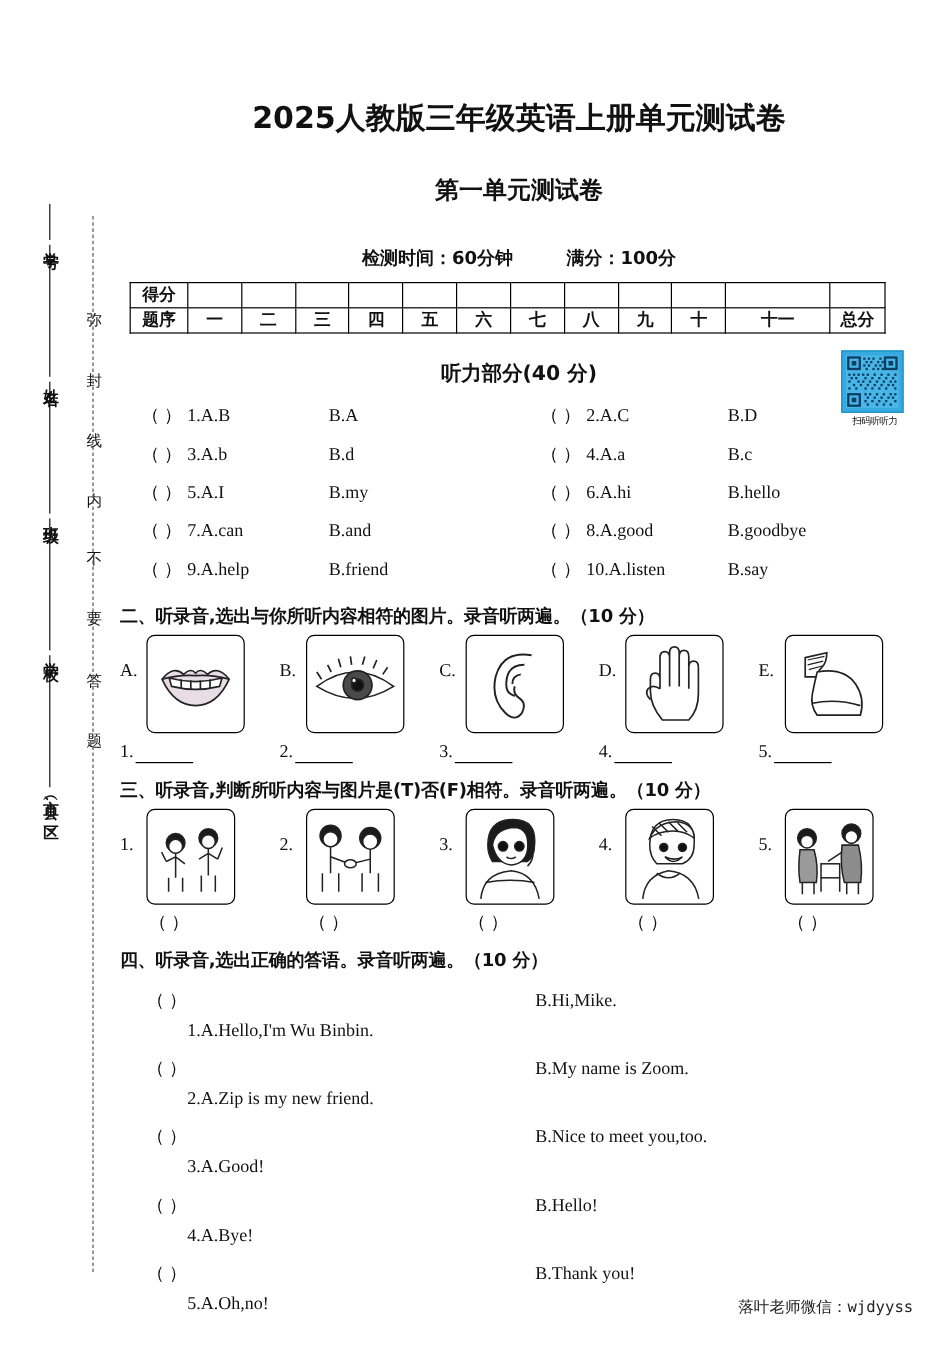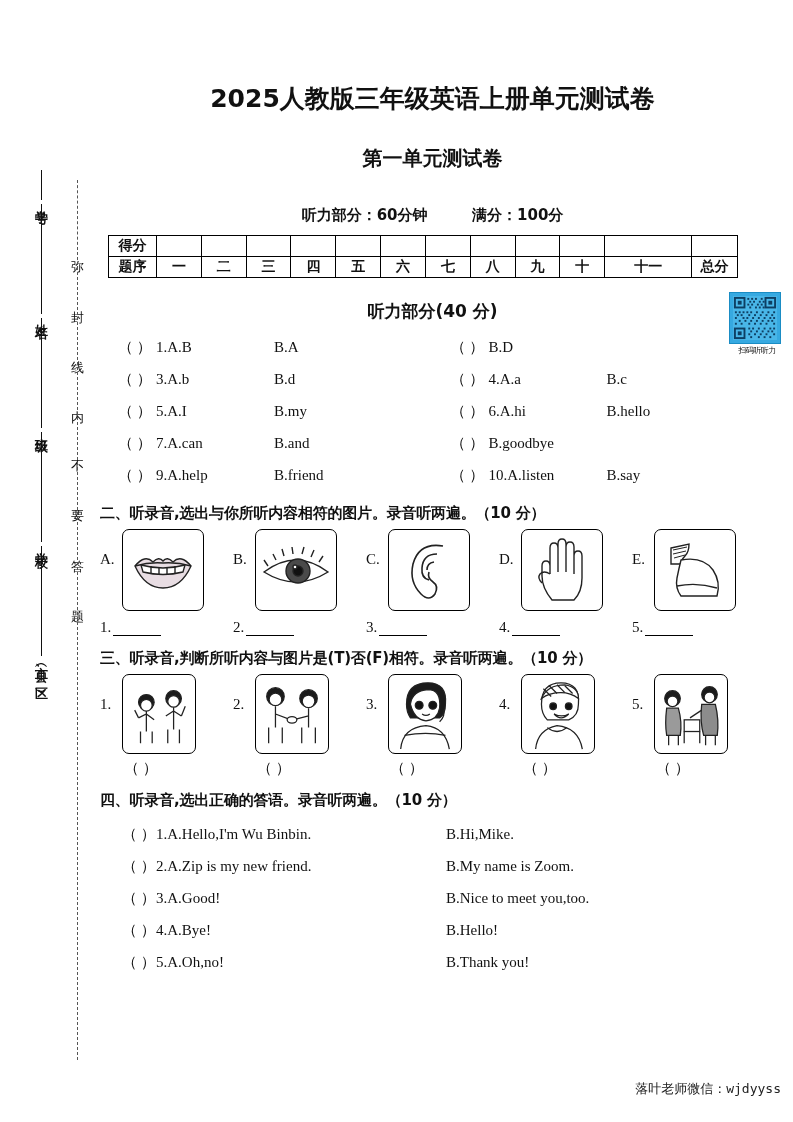--- a/index.html
+++ b/index.html
@@ -75,21 +75,21 @@
     font-family:"DejaVu Sans","Liberation Sans",sans-serif;
   }
   .qhead {
     font-size:15px; font-weight:700; margin-top:13px;
     font-family:"DejaVu Sans","Liberation Sans",sans-serif;
     letter-spacing:-0.2px;
   }
 
   
   .qr-wrap {
-    position:absolute; right:8px; top:292px; width:56px; text-align:center;
+    position:absolute; right:36px; top:292px; width:56px; text-align:center;
   }
   .qr-box {
     width:52px; height:52px; background:#36a9e1; position:relative;
     border:1px solid #1a8cc4;
   }
   .qr-canvas { position:absolute; inset:3px; }
   .qr-cap {
     font-size:8px; font-family:"DejaVu Sans","Liberation Sans",sans-serif;
     margin-top:1px; color:#111; white-space:nowrap; letter-spacing:-0.5px;
   }
@@ -97,21 +97,21 @@
   
   .choice-grid { margin-top:8px; }
   .choice-row { display:flex; font-size:15px; line-height:32px; }
   .choice-col { display:flex; width:50%; }
   .paren { width:56px; padding-left:18px; }
   .opta  { width:118px; }
   .optb  { }
 
   .q4row { display:flex; font-size:15px; line-height:32px; }
   .q4paren { width:56px; padding-left:22px; }
-  .q4a { width:290px; }
+  .q4a { width:290px;margin-top:25px; }
   .q4b { }
 
   
   .picrow { display:flex; margin-top:6px; gap:0; }
   .piccell { display:flex; align-items:flex-start; width:20%; }
   .piclabel { font-size:15px; padding-top:22px; width:22px; }
   .picbox {
     width:82px; height:82px; border:1.5px solid #000; border-radius:7px;
     background:#fff; position:relative; overflow:hidden;
   }
@@ -121,21 +121,21 @@
   .blankrow { display:flex; margin-top:8px; }
   .blankcell { width:20%; font-size:15px; display:flex; align-items:flex-end; }
   .blankcell .num { padding-right:2px; }
   .blankcell .line { display:inline-block; width:48px; border-bottom:1px solid #000; height:13px; }
 
   .parenrow { display:flex; margin-top:5px; }
   .parencell { width:20%; font-size:15px; padding-left:24px; }
 
   
   .footer {
-    position:absolute; right:12px; bottom:24px;
+    position:absolute; right:32px; bottom:24px;
     font-size:13px; font-family:"DejaVu Sans","Liberation Sans",sans-serif;
     color:#222;
   }
   .footer .wx { font-family:"DejaVu Sans Mono","Liberation Mono",monospace; }
 </style>
 </head>
 <body>
 
 <div class="page">
 
@@ -265,21 +265,21 @@
     </div>
     <div class="qr-cap">扫码听听力</div>
   </div>
 
   <div class="main">
 
     <div class="title1">2025人教版三年级英语上册单元测试卷</div>
     <div class="title2">第一单元测试卷</div>
 
     <div class="meta">
-      <span>听力部分：60分钟</span>
+      <span>检测时间：60分钟</span>
       <span class="gap"></span>
       <span>满分：100分</span>
     </div>
 
     <table class="scoretable">
       <tbody>
           <tr>
         <td class="hdr">得分</td>
         <td></td>
         <td></td>
@@ -316,20 +316,21 @@
 
     <div class="choice-grid">
       <div class="choice-row">
         <div class="choice-col">
           <span class="paren">（    ）</span>
           <span class="opta"><span>1.</span><span>A.B</span></span>
           <span class="optb">B.A</span>
         </div>
         <div class="choice-col">
           <span class="paren">（    ）</span>
+          <span class="opta"><span>2.</span><span>A.C</span></span>
           <span class="optb">B.D</span>
         </div>
       </div>
       <div class="choice-row">
         <div class="choice-col">
           <span class="paren">（    ）</span>
           <span class="opta"><span>3.</span><span>A.b</span></span>
           <span class="optb">B.d</span>
         </div>
         <div class="choice-col">
@@ -351,20 +352,21 @@
         </div>
       </div>
       <div class="choice-row">
         <div class="choice-col">
           <span class="paren">（    ）</span>
           <span class="opta"><span>7.</span><span>A.can</span></span>
           <span class="optb">B.and</span>
         </div>
         <div class="choice-col">
           <span class="paren">（    ）</span>
+          <span class="opta"><span>8.</span><span>A.good</span></span>
           <span class="optb">B.goodbye</span>
         </div>
       </div>
       <div class="choice-row">
         <div class="choice-col">
           <span class="paren">（    ）</span>
           <span class="opta"><span>9.</span><span>A.help</span></span>
           <span class="optb">B.friend</span>
         </div>
         <div class="choice-col">

